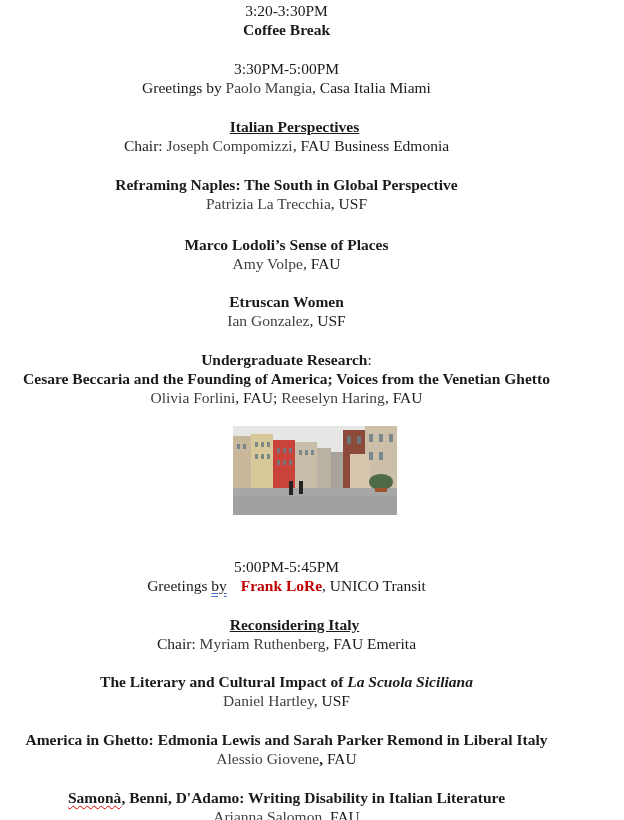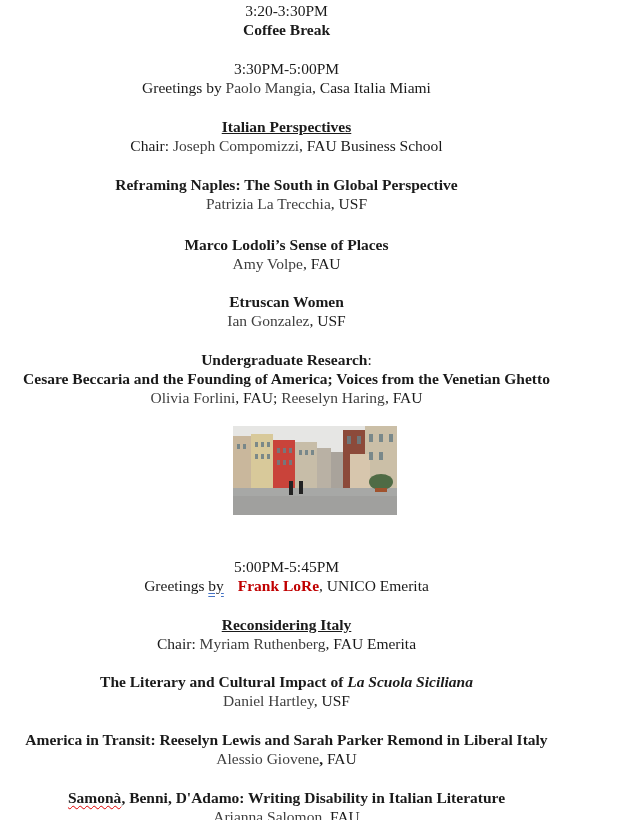--- a/index.html
+++ b/index.html
@@ -1,21 +1,21 @@
 <!DOCTYPE html>
 <html><head>
 <meta charset="utf-8">
 <style>
   html, body { margin:0; padding:0; background:#ffffff; }
   body { width:624px; height:820px; overflow:hidden; position:relative;
          font-family:"Liberation Serif", serif; color:#1a1a1a; font-size:15.5px; }
   .page { position:absolute; left:0; top:0; width:624px; text-align:center; }
   .line { position:absolute; left:0; width:573px; text-align:center; white-space:nowrap; line-height:19px; }
   .b { font-weight:bold; }
-  .u { text-decoration:underline; }
+  .u { text-decoration:underline;padding-left:8px; }
   .i { font-style:italic;margin-top:16px; }
   .red { color:#404040; }
   .darkred { color:#c00000; font-weight:bold;margin-left:10px; }
   .spell-grammar { text-decoration:underline double #4472c4; text-underline-offset:2px; }
   .spell-error { text-decoration:underline wavy #e00000; text-underline-offset:2px; text-decoration-thickness:1px;font-family:Liberation Serif, serif; }
   .photo { position:absolute; left:233px; top:426px; width:164px; height:89px; overflow:hidden; }
   .photo svg { display:block; }
 </style>
 </head>
 <body>
@@ -25,21 +25,21 @@
   <div class="line" style="top:1px">3:20-3:30PM</div>
   <div class="line b" style="top:20px">Coffee Break</div>
 
   <div class="line" style="top:59px">3:30PM-5:00PM</div>
   <div class="line" style="top:78px">
     <span>Greetings by </span><span class="red">Paolo Mangia</span><span>, Casa Italia Miami</span>
   </div>
 
   <div class="line b u" style="top:117px">Italian Perspectives</div>
   <div class="line" style="top:136px">
-    <span>Chair: </span><span class="red">Joseph Compomizzi</span><span>, FAU Business School</span>
+    <span>Chair: </span><span class="red">Joseph Compomizzi</span><span>, FAU Business Edmonia</span>
   </div>
 
   <div class="line b" style="top:175px">Reframing Naples: The South in Global Perspective</div>
   <div class="line" style="top:194px">
     <span class="red">Patrizia La Trecchia</span><span>, USF</span>
   </div>
 
   <div class="line b" style="top:235px">Marco Lodoli’s Sense of Places</div>
   <div class="line" style="top:254px">
     <span class="red">Amy Volpe</span><span>, FAU</span>
@@ -101,36 +101,36 @@
       <rect x="0" y="70" width="164" height="19" fill="#9c9d9b" opacity="0.7"></rect>
       <ellipse cx="148" cy="56" rx="12" ry="8" fill="#4f6b45"></ellipse>
       <rect x="142" y="62" width="12" height="4" fill="#a0522d"></rect>
       <rect x="56" y="55" width="4" height="14" fill="#222"></rect>
       <rect x="66" y="55" width="4" height="13" fill="#222"></rect>
     </svg>
   </div>
 
   <div class="line" style="top:557px">5:00PM-5:45PM</div>
   <div class="line" style="top:576px">
-    <span>Greetings </span><span class="spell-grammar">by</span> <span class="darkred">Frank LoRe</span><span>, UNICO Emerita</span>
+    <span>Greetings </span><span class="spell-grammar">by</span> <span class="darkred">Frank LoRe</span><span>, UNICO Transit</span>
   </div>
 
   <div class="line b u" style="top:615px">Reconsidering Italy</div>
   <div class="line" style="top:634px">
     <span>Chair: </span><span class="red">Myriam Ruthenberg</span><span>, FAU Emerita</span>
   </div>
 
   <div class="line b" style="top:672px">
     <span>The Literary and Cultural Impact of </span><span class="i">La Scuola Siciliana</span>
   </div>
   <div class="line" style="top:691px">
     <span class="red">Daniel Hartley</span><span>, USF</span>
   </div>
 
-  <div class="line b" style="top:730px">America in Transit: Reeselyn Lewis and Sarah Parker Remond in Liberal Italy</div>
+  <div class="line b" style="top:730px">America in Ghetto: Edmonia Lewis and Sarah Parker Remond in Liberal Italy</div>
   <div class="line" style="top:749px">
     <span class="red">Alessio Giovene</span><span class="b">,</span><span> FAU</span>
   </div>
 
   <div class="line b" style="top:788px">
     <span class="spell-error">Samonà</span><span>, Benni, D'Adamo: Writing Disability in Italian Literature</span>
   </div>
   <div class="line" style="top:807px">
     <span class="red">Arianna Salomon</span><span>. FAU</span>
   </div>

